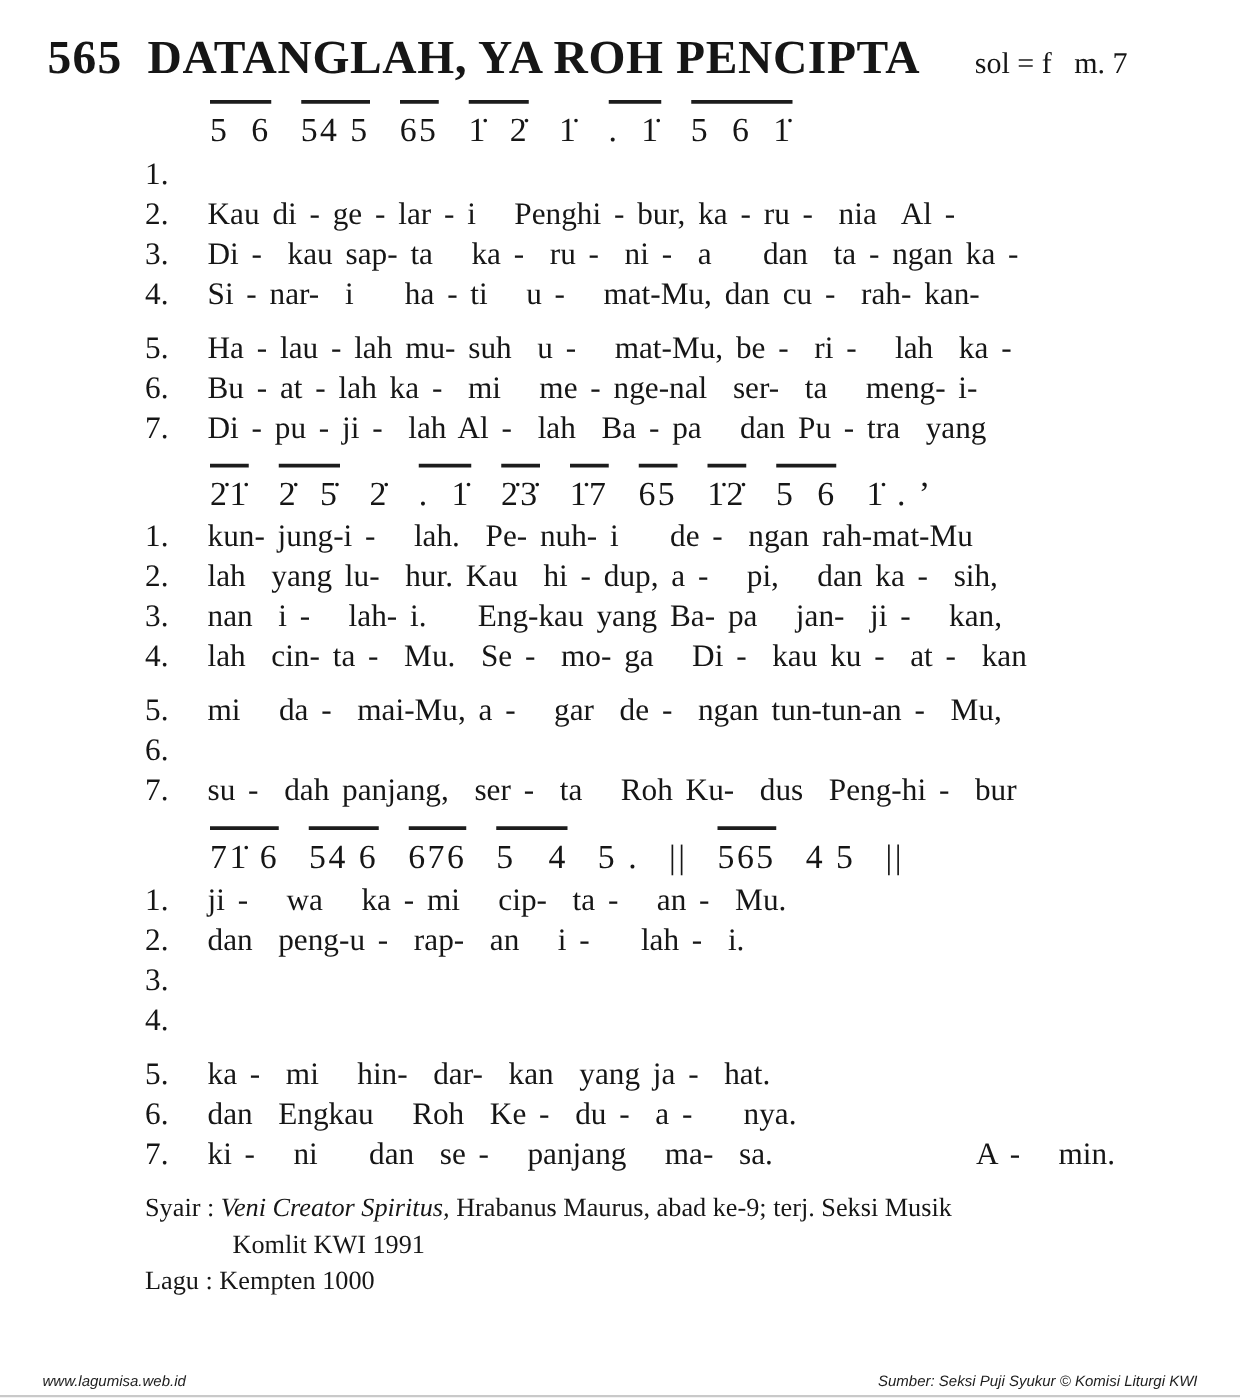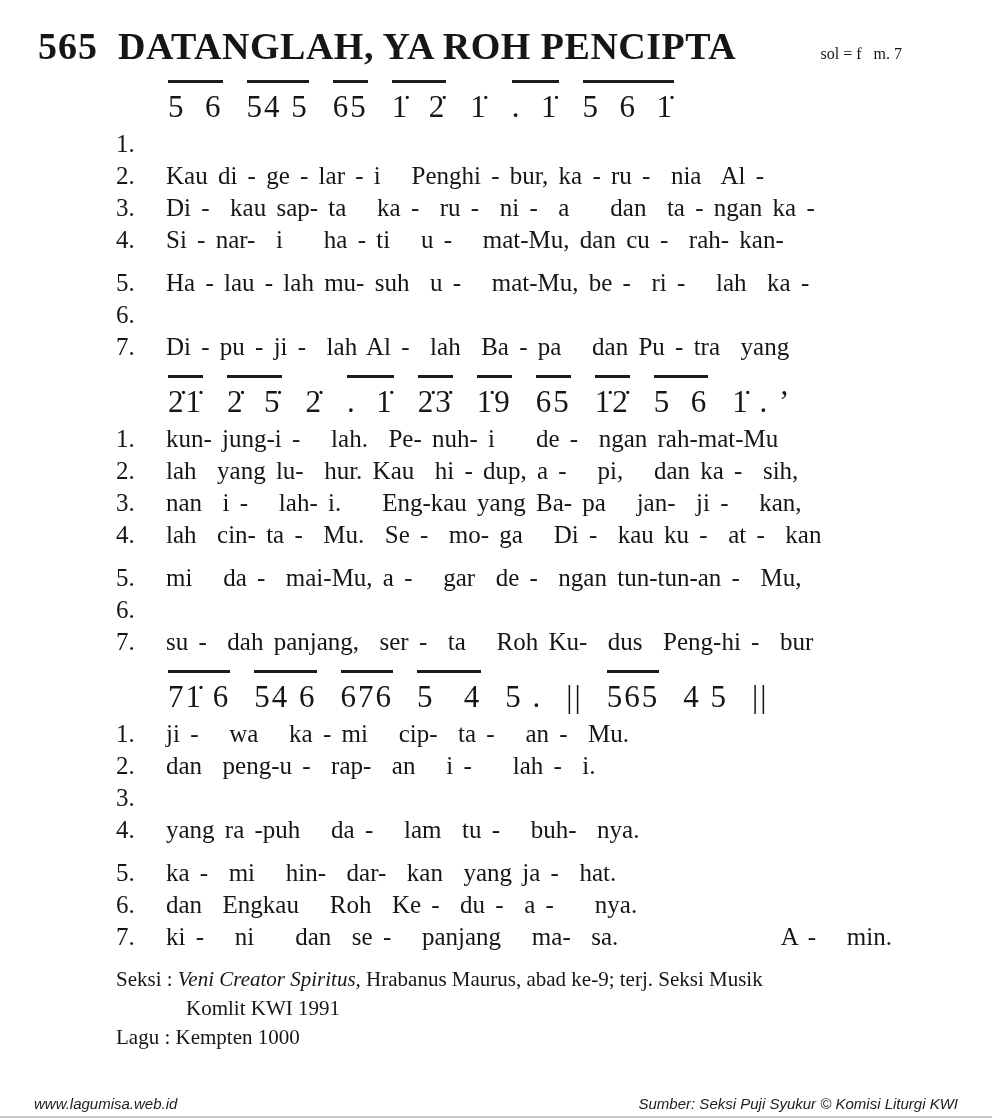--- a/index.html
+++ b/index.html
@@ -8,29 +8,29 @@
     background:#ffffff;color:#161616;
     font-family:"Liberation Serif","DejaVu Serif",serif;
     position:relative;overflow:hidden;
   }
   .page{padding:24px 40px 0 38px;}
 
   
   header{display:flex;align-items:baseline;}
   .num{font-size:38px;font-weight:700;letter-spacing:1px;}
   h1{font-size:38px;font-weight:700;margin:0 0 0 20px;letter-spacing:.5px;white-space:nowrap;}
-  .key{margin-left:auto;font-size:16px;padding-right:50px;white-space:pre;}
+  .key{margin-left:auto;font-size:24px;padding-right:50px;white-space:pre;}
 
   
   main{padding-left:78px;margin-top:10px;}
   .block{margin-bottom:10px;}
   .notation{
     display:flex;align-items:flex-end;
     margin:12px 0 4px 52px;
-    font-size:31px;white-space:pre;line-height:1.1;
+    font-size:27px;white-space:pre;line-height:1.1;
   }
   .grp{
     border-top:3px solid transparent;
     padding-top:7px;margin-right:24px;
     letter-spacing:2px;white-space:pre;
   }
   .ov{border-top-color:#1c1c1c;}
 
   .verse{display:flex;font-size:25px;line-height:32px;}
   .vnum{width:50px;flex:none;}
@@ -42,21 +42,21 @@
   .credits{padding-left:78px;margin-top:12px;font-size:21px;line-height:29px;}
   .credit-italic{font-style:italic;}
   .credit-cont{padding-left:70px;}
 
   
   .bottombar{
     position:absolute;left:0;right:0;bottom:0;
     display:flex;justify-content:space-between;
     padding:0 34px 4px 34px;
     font-family:"Liberation Sans","DejaVu Sans",sans-serif;
-    font-style:italic;font-size:15px;color:#1d1d1d;
+    font-style:italic;font-size:12px;color:#1d1d1d;
     border-bottom:2px solid #c9c9c9;
     align-items:center;
   }
 </style>
 </head>
 <body>
 
 <div class="page">
 
   <header>
@@ -83,30 +83,31 @@
           <div class="verse">
             <span class="vnum">4.</span>
             <span class="vtext">Si - nar-  i    ha - ti   u -   mat-Mu, dan cu -  rah- kan-</span>
           </div>
           <div class="verse gap">
             <span class="vnum">5.</span>
             <span class="vtext">Ha - lau - lah mu- suh  u -   mat-Mu, be -  ri -   lah  ka -</span>
           </div>
           <div class="verse">
             <span class="vnum">6.</span>
+            <span class="vtext">Bu - at - lah ka -  mi   me - nge-nal  ser-  ta   meng- i-</span>
           </div>
           <div class="verse">
             <span class="vnum">7.</span>
             <span class="vtext">Di - pu - ji -  lah Al -  lah  Ba - pa   dan Pu - tra  yang</span>
           </div>
         </div>
     </section>
 
     <section class="block">
-      <div class="notation"><span class="grp ov">2̇1̇</span><span class="grp ov">2̇  5̇</span><span class="grp">2̇</span><span class="grp ov">.  1̇</span><span class="grp ov">2̇3̇</span><span class="grp ov">1̇9</span><span class="grp ov">65</span><span class="grp ov">1̇2̇</span><span class="grp ov">5  6</span><span class="grp">1̇ . ’</span></div>
+      <div class="notation"><span class="grp ov">2̇1̇</span><span class="grp ov">2̇  5̇</span><span class="grp">2̇</span><span class="grp ov">.  1̇</span><span class="grp ov">2̇3̇</span><span class="grp ov">1̇7</span><span class="grp ov">65</span><span class="grp ov">1̇2̇</span><span class="grp ov">5  6</span><span class="grp">1̇ . ’</span></div>
       <div>
           <div class="verse">
             <span class="vnum">1.</span>
             <span class="vtext">kun- jung-i -   lah.  Pe- nuh- i    de -  ngan rah-mat-Mu</span>
           </div>
           <div class="verse">
             <span class="vnum">2.</span>
             <span class="vtext">lah  yang lu-  hur. Kau  hi - dup, a -   pi,   dan ka -  sih,</span>
           </div>
           <div class="verse">
@@ -140,41 +141,40 @@
           </div>
           <div class="verse">
             <span class="vnum">2.</span>
             <span class="vtext">dan  peng-u -  rap-  an   i -    lah -  i.</span>
           </div>
           <div class="verse">
             <span class="vnum">3.</span>
           </div>
           <div class="verse">
             <span class="vnum">4.</span>
-            <span class="vtext">yang ra -puh   da -   lam  tu -   buh-  nya.</span>
           </div>
           <div class="verse gap">
             <span class="vnum">5.</span>
             <span class="vtext">ka -  mi   hin-  dar-  kan  yang ja -  hat.</span>
           </div>
           <div class="verse">
             <span class="vnum">6.</span>
             <span class="vtext">dan  Engkau   Roh  Ke -  du -  a -    nya.</span>
           </div>
           <div class="verse">
             <span class="vnum">7.</span>
             <span class="vtext">ki -   ni    dan  se -   panjang   ma-  sa.</span>
             <span class="vend">A -   min.</span>
           </div>
         </div>
     </section>
   </main>
 
   <div class="credits">
-    <div class="credit-line"><span>Seksi : </span><span class="credit-italic">Veni Creator Spiritus,</span><span> Hrabanus Maurus, abad ke-9; terj. Seksi Musik</span></div>
+    <div class="credit-line"><span>Syair : </span><span class="credit-italic">Veni Creator Spiritus,</span><span> Hrabanus Maurus, abad ke-9; terj. Seksi Musik</span></div>
     <div class="credit-cont">Komlit KWI 1991</div>
     <div class="credit-line"><span>Lagu : </span><span>Kempten 1000</span></div>
   </div>
 
 </div>
 
 <div class="bottombar">
   <span>www.lagumisa.web.id</span>
   <span>Sumber: Seksi Puji Syukur © Komisi Liturgi KWI</span>
 </div>

